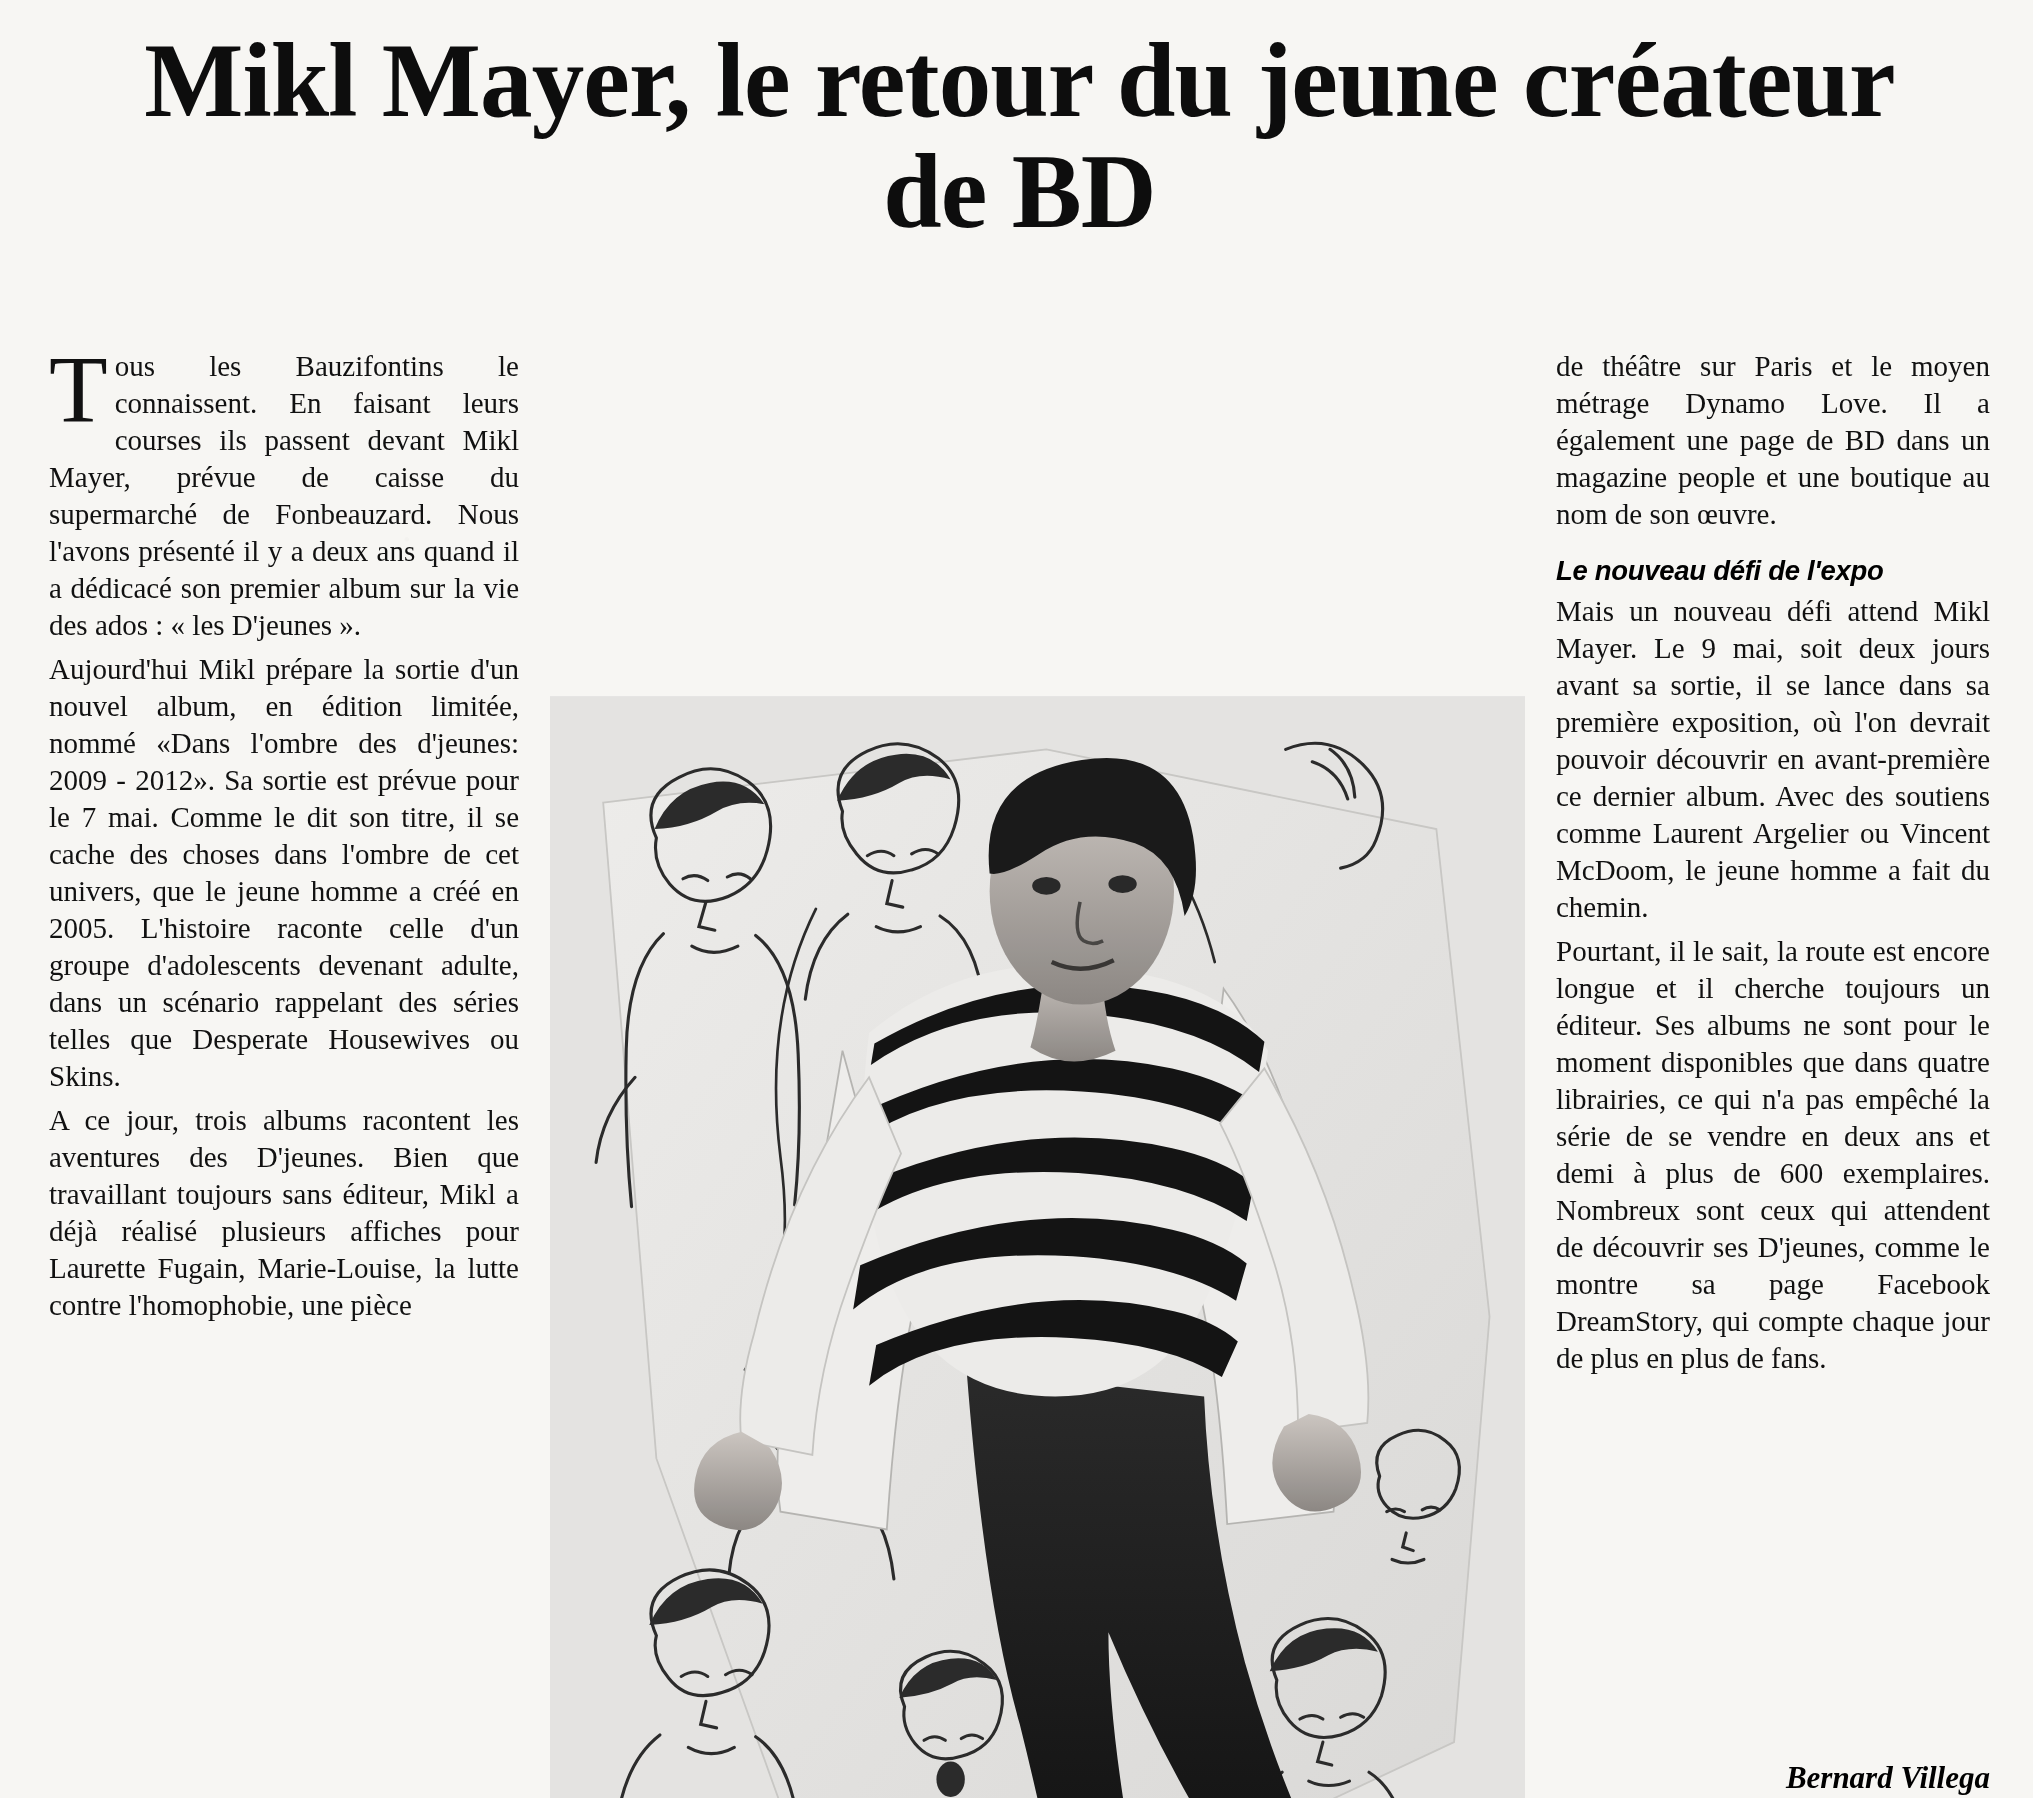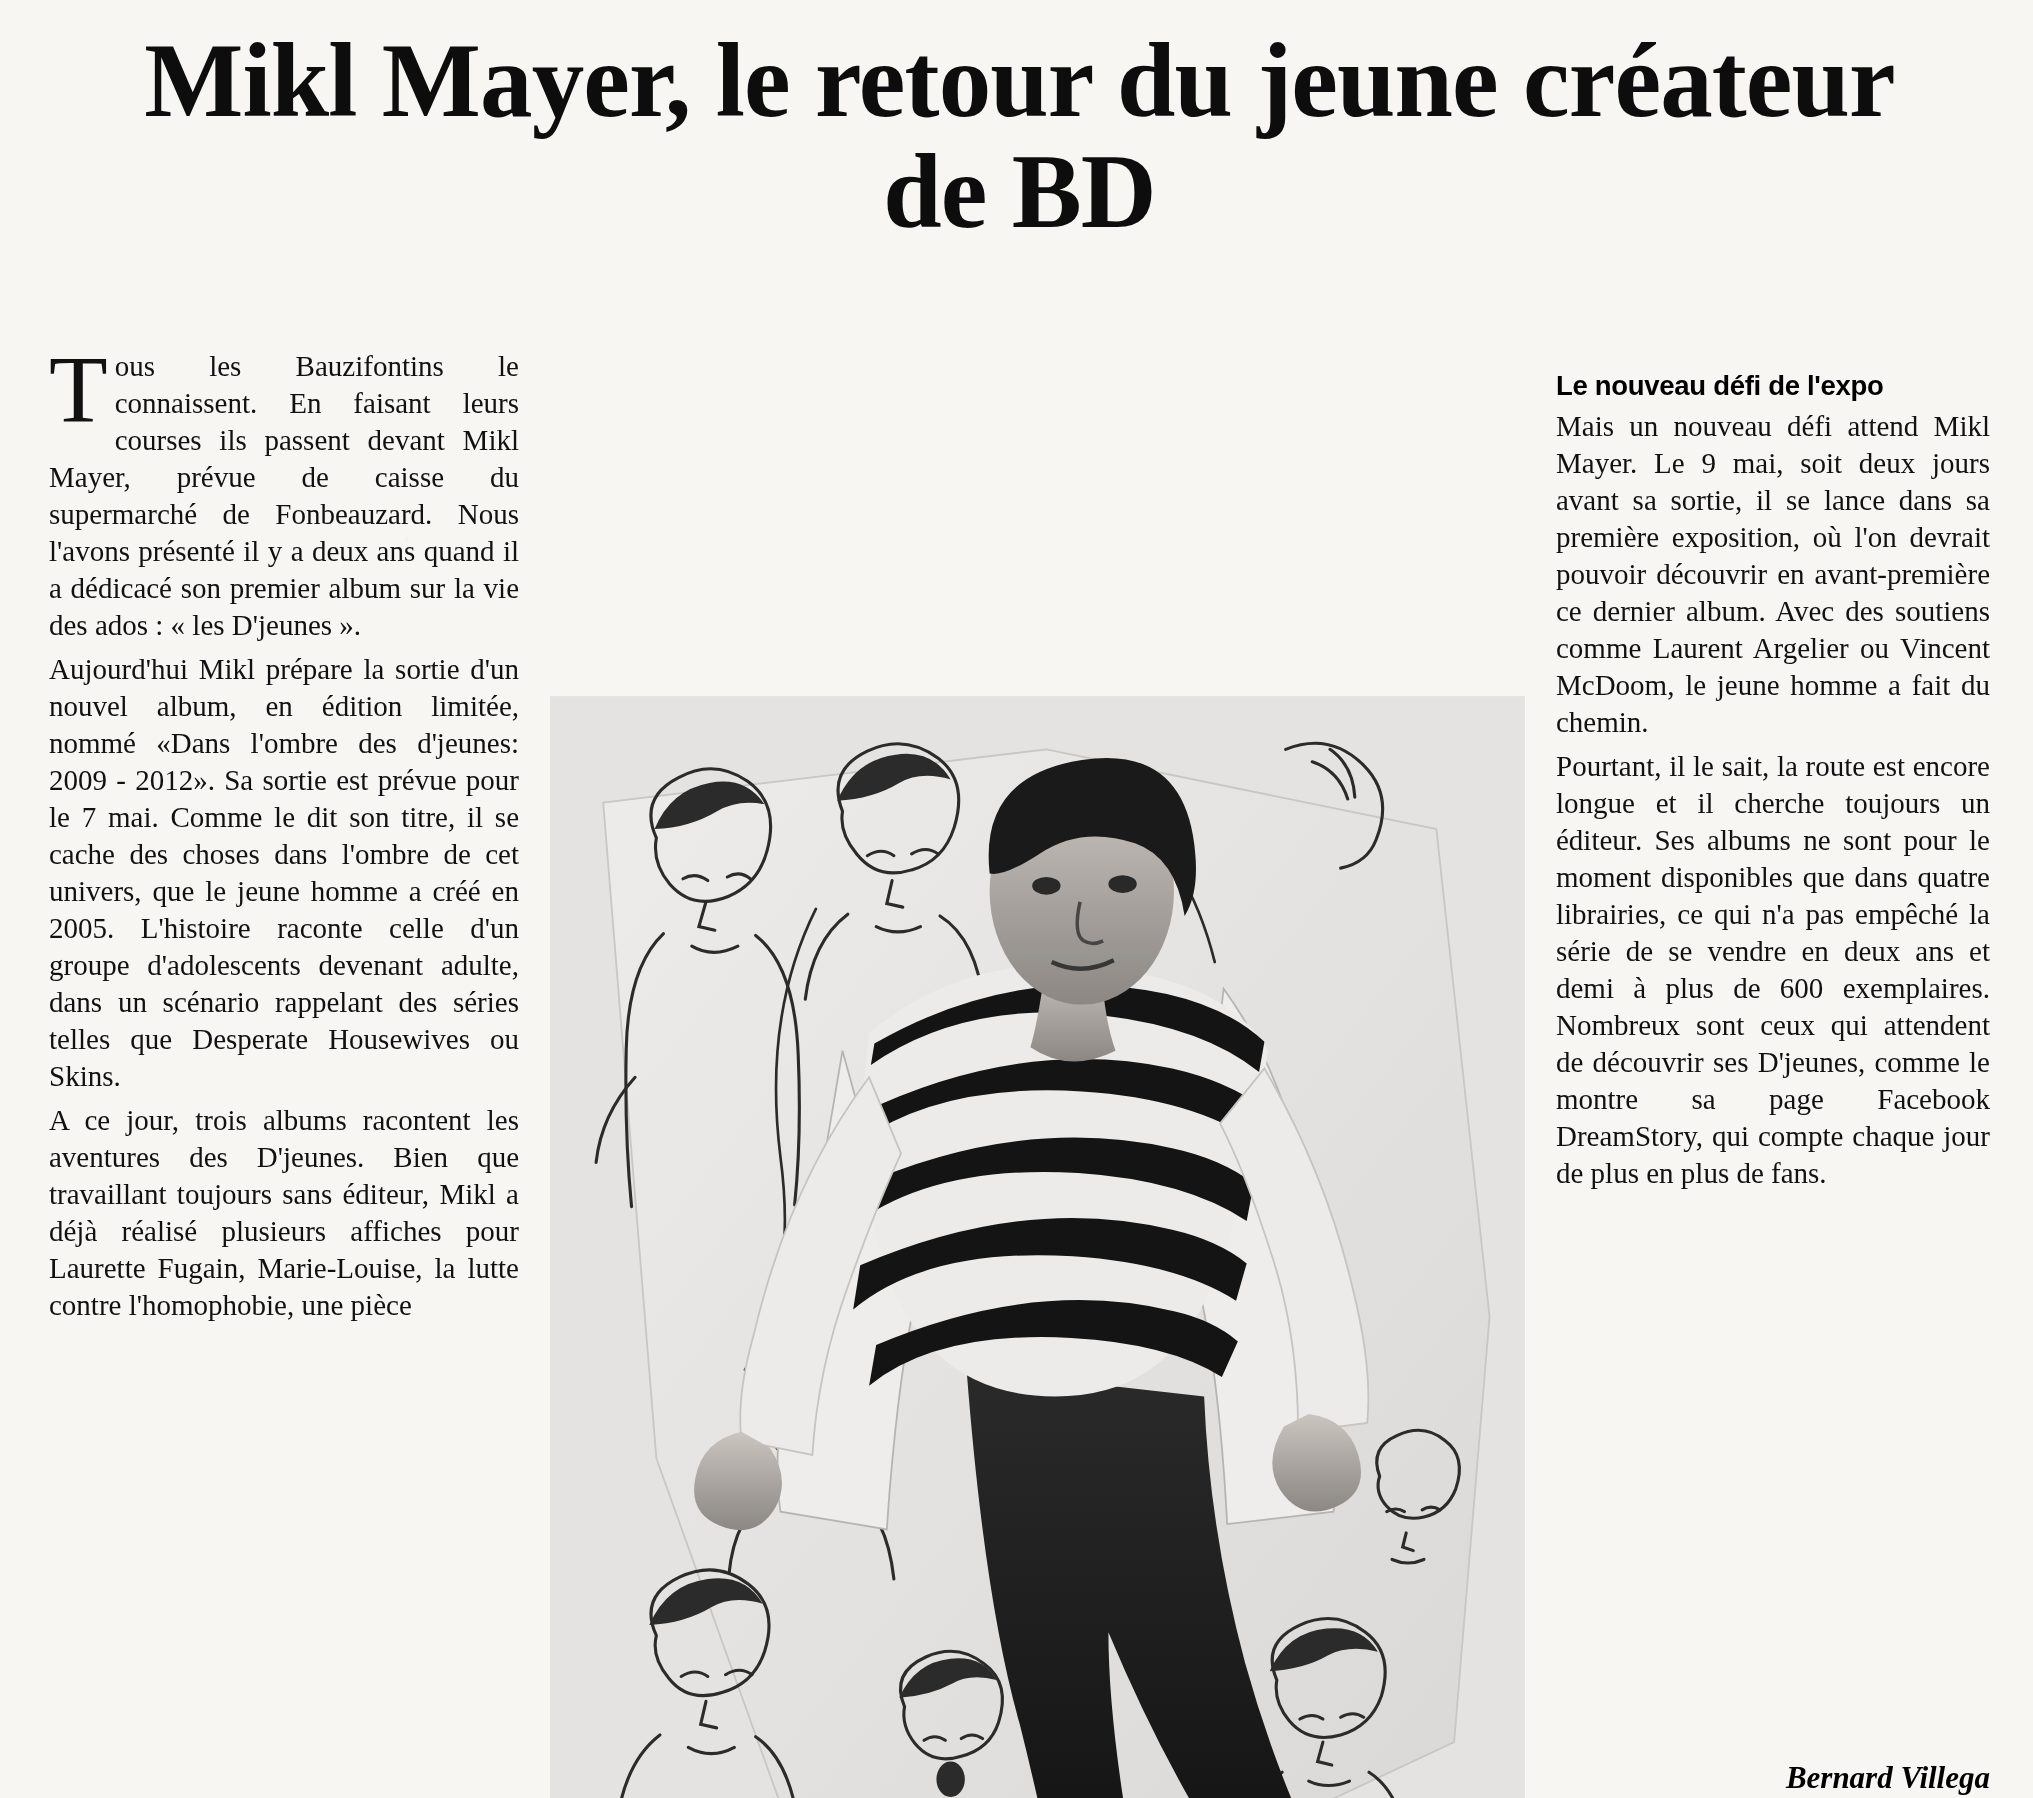--- a/index.html
+++ b/index.html
@@ -86,20 +86,21 @@
   .col p + p { margin-top: 7px; }
 
   .subhead {
     font-family: "Liberation Sans", sans-serif;
     font-weight: 700;
     font-size: 27.5px;
     line-height: 35px;
     margin: 19.5px 0 5.3px 0;
     color: #000;
     letter-spacing: -0.3px;
+    font-style: italic;
   }
 
   .dropcap-para::first-letter {
     float: left;
     font-size: 96px;
     line-height: 76px;
     padding-right: 7px;
     padding-top: 3.5px;
     font-family: "Liberation Serif", serif;
     font-weight: 400;
@@ -277,20 +278,21 @@
             <path d="M566,300 q34,16 70,-2" fill="none" stroke="#3a3836" stroke-width="5"></path>
           </g>
 
           <rect x="0" y="0" width="1100" height="1490" fill="#000" opacity="0.02"></rect>
         </svg>
       </div>
 
     </div>
 
     <div class="col col-right">
+      <p>de théâtre sur Paris et le moyen métrage Dynamo Love. Il a également une page de BD dans un magazine people et une boutique au nom de son œuvre.</p>
       <div class="subhead">Le nouveau défi de l'expo</div>
       <p>Mais un nouveau défi attend Mikl Mayer. Le 9 mai, soit deux jours avant sa sortie, il se lance dans sa première exposition, où l'on devrait pouvoir découvrir en avant-première ce dernier album. Avec des soutiens comme Laurent Argelier ou Vincent McDoom, le jeune homme a fait du chemin.</p>
       <p>Pourtant, il le sait, la route est encore longue et il cherche toujours un éditeur. Ses albums ne sont pour le moment disponibles que dans quatre librairies, ce qui n'a pas empêché la série de se vendre en deux ans et demi à plus de 600 exemplaires. Nombreux sont ceux qui attendent de découvrir ses D'jeunes, comme le montre sa page Facebook DreamStory, qui compte chaque jour de plus en plus de fans.</p>
     </div>
 
   </div>
 
   <div class="byline">Bernard Villega</div>
 </div>
 

